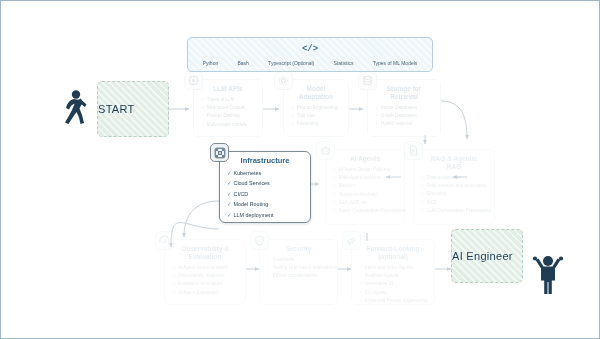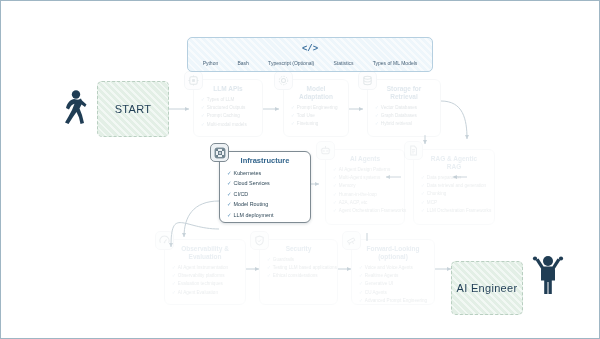--- a/index.html
+++ b/index.html
@@ -21,21 +21,21 @@
     width: 600px; height: 339px;
     pointer-events: none;
   }
 
   
   .terminal {
     position: absolute;
     background: #e3efe6;
     border: 1px dashed #b9cfc1;
     border-radius: 5px;
-    display: flex; align-items: center; justify-content: center;
+    display: flex; align-items: center; 
     color: #1f3d55;
     font-size: 11px;
     letter-spacing: .3px;
     background-image: repeating-linear-gradient(45deg,
         rgba(255,255,255,.55) 0 2px, rgba(255,255,255,0) 2px 5px);
   }
 
   
   #banner {
     position: absolute;
@@ -326,21 +326,21 @@
     <div class="card-title">Forward-Looking (optional)</div>
     <ul>
       <li>Voice and Voice Agents</li>
       <li>Realtime Agents</li>
       <li>Generative UI</li>
       <li>CU Agents</li>
       <li>Advanced Prompt Engineering</li>
     </ul>
   </div>
 
-  <div class="terminal" id="node-end" style="left:450px; top:260px; width:72px; height:54px;">
+  <div class="terminal" id="node-end" style="left:450px; top:228px; width:72px; height:54px;">
     <span>AI Engineer</span>
   </div>
   <div class="person" style="left:530px; top:248px;">
     <svg width="34" height="46" viewBox="0 0 34 46">
       <circle cx="17" cy="12" r="5" fill="#203d54"></circle>
       <path d="M13.5 17.5h7c2.2 0 3.5 1.5 3.5 3.6v10.5h-3.2V45h-3.3V33h-1V45h-3.3V31.6H10V21.1c0-2.1 1.3-3.6 3.5-3.6z" fill="#203d54"></path>
       <path d="M13.2 18.5L7.5 9.5 4.6 11l6.4 10z" fill="#203d54"></path>
       <path d="M20.8 18.5L26.5 9.5 29.4 11l-6.4 10z" fill="#203d54"></path>
       <circle cx="4" cy="9.5" r="2.1" fill="#203d54"></circle>
       <circle cx="30" cy="9.5" r="2.1" fill="#203d54"></circle>

